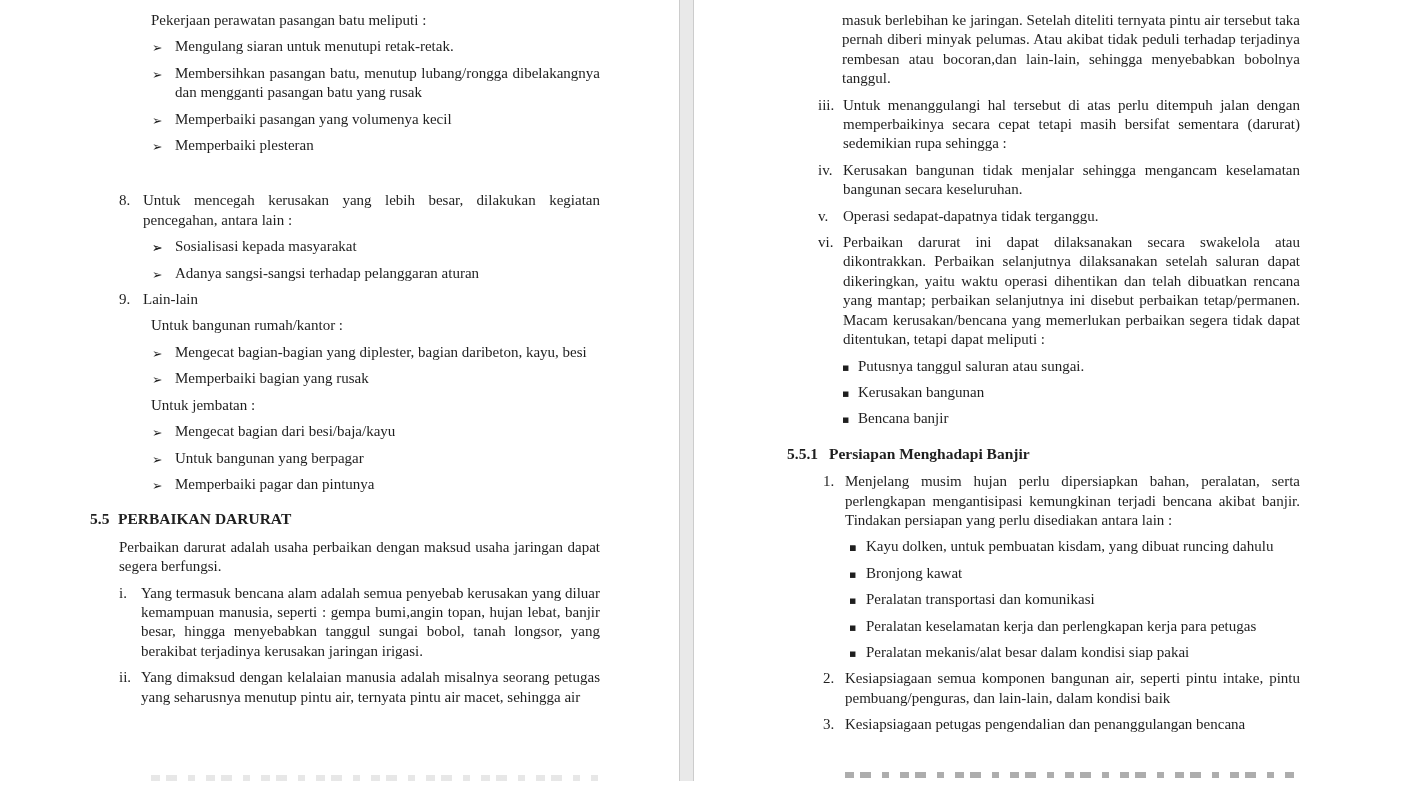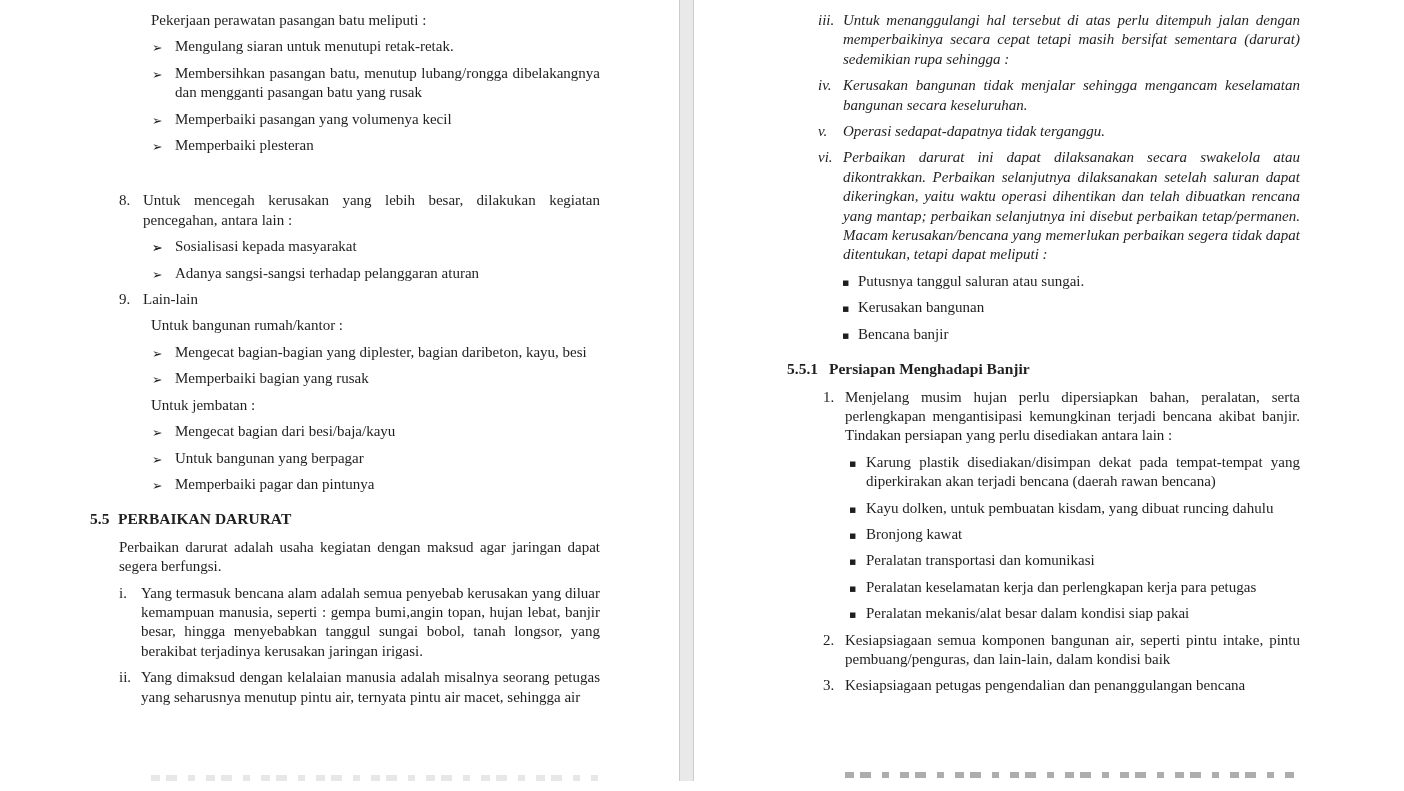--- a/index.html
+++ b/index.html
@@ -32,21 +32,21 @@
   #page-left .b-num{padding-left:55px;}
   #page-left .b-num .marker{left:31px;}
   #page-left .b-roman{padding-left:53px;}
   #page-left .b-roman .marker{left:31px;}
   #page-left .b-arrow{padding-left:87px;}
   #page-left .b-arrow .marker{left:64px;}
 
   
   #page-right .b-h2{padding-left:44px;}
   #page-right .b-cont{padding-left:57px;}
-  #page-right .b-roman{padding-left:58px;font-style:italic;}
+  #page-right .b-roman{padding-left:58px;}
   #page-right .b-roman .marker{left:33px;}
   #page-right .b-num{padding-left:60px;}
   #page-right .b-num .marker{left:38px;}
   #page-right .b-sq{padding-left:73px;}
   #page-right .b-sq .marker{left:57px;}
   #page-right .b-sq2{padding-left:81px;}
   #page-right .b-sq2 .marker{left:64px;}
 
   .gutter{
     position:absolute;left:679px;top:0;width:15px;height:781px;
@@ -126,35 +126,38 @@
     </div>
     <div class="block b-arrow">
       <span class="marker">➢</span>
       <span class="txt">Memperbaiki pagar dan pintunya</span>
     </div>
     <div class="block b-h2">
       <span class="marker">5.5</span>
       <span class="txt">PERBAIKAN DARURAT</span>
     </div>
     <div class="block b-para">
-      <span class="txt">Perbaikan darurat adalah usaha kegiatan dengan maksud agar jaringan dapat segera berfungsi.</span>
+      <span class="txt">Perbaikan darurat adalah usaha perbaikan dengan maksud usaha jaringan dapat segera berfungsi.</span>
     </div>
     <div class="block b-roman">
       <span class="marker">i.</span>
       <span class="txt">Yang termasuk bencana alam adalah semua penyebab kerusakan yang diluar kemampuan manusia, seperti : gempa bumi,angin topan, hujan lebat, banjir besar, hingga menyebabkan tanggul sungai bobol, tanah longsor, yang berakibat terjadinya kerusakan jaringan irigasi.</span>
     </div>
     <div class="block b-roman">
       <span class="marker">ii.</span>
       <span class="txt">Yang dimaksud dengan kelalaian manusia adalah misalnya seorang petugas yang seharusnya menutup pintu air, ternyata pintu air macet, sehingga air</span>
     </div>
   </div>
 
 <div class="gutter"></div>
 
 <div id="page-right" class="page">
+    <div class="block b-cont">
+      <span class="txt">masuk berlebihan ke jaringan. Setelah diteliti ternyata pintu air tersebut taka pernah diberi minyak pelumas. Atau akibat tidak peduli terhadap terjadinya rembesan atau bocoran,dan lain-lain, sehingga menyebabkan bobolnya tanggul.</span>
+    </div>
     <div class="block b-roman">
       <span class="marker">iii.</span>
       <span class="txt">Untuk menanggulangi hal tersebut di atas perlu ditempuh jalan dengan memperbaikinya secara cepat tetapi masih bersifat sementara (darurat) sedemikian rupa sehingga :</span>
     </div>
     <div class="block b-roman">
       <span class="marker">iv.</span>
       <span class="txt">Kerusakan bangunan tidak menjalar sehingga mengancam keselamatan bangunan secara keseluruhan.</span>
     </div>
     <div class="block b-roman">
       <span class="marker">v.</span>
@@ -179,21 +182,20 @@
     <div class="block b-h2">
       <span class="marker">5.5.1</span>
       <span class="txt">Persiapan Menghadapi Banjir</span>
     </div>
     <div class="block b-num">
       <span class="marker">1.</span>
       <span class="txt">Menjelang musim hujan perlu dipersiapkan bahan, peralatan, serta perlengkapan mengantisipasi kemungkinan terjadi bencana akibat banjir. Tindakan persiapan yang perlu disediakan antara lain :</span>
     </div>
     <div class="block b-sq2">
       <span class="marker">▪</span>
-      <span class="txt">Karung plastik disediakan/disimpan dekat pada tempat-tempat yang diperkirakan akan terjadi bencana (daerah rawan bencana)</span>
     </div>
     <div class="block b-sq2">
       <span class="marker">▪</span>
       <span class="txt">Kayu dolken, untuk pembuatan kisdam, yang dibuat runcing dahulu</span>
     </div>
     <div class="block b-sq2">
       <span class="marker">▪</span>
       <span class="txt">Bronjong kawat</span>
     </div>
     <div class="block b-sq2">

